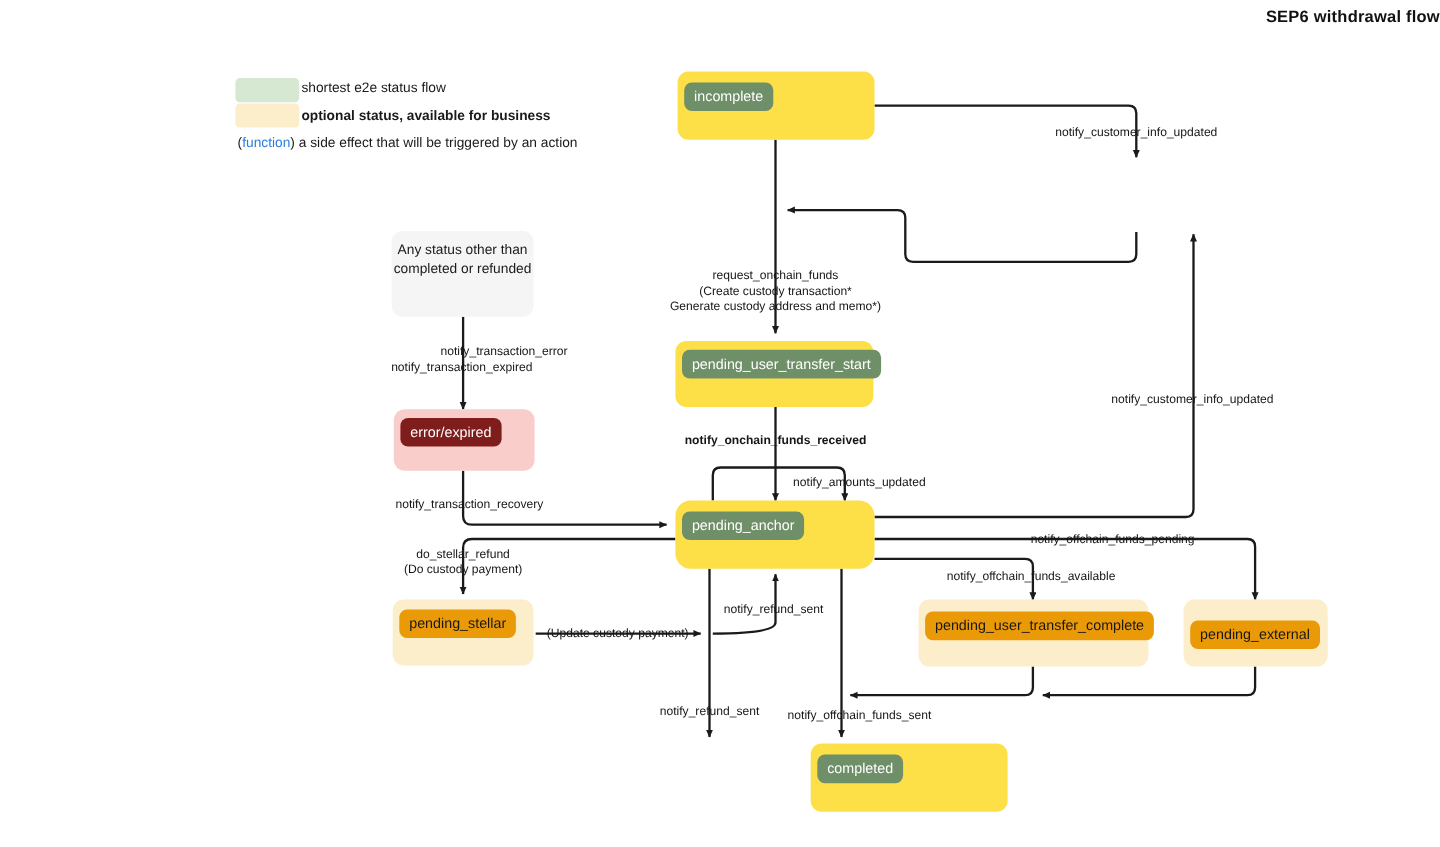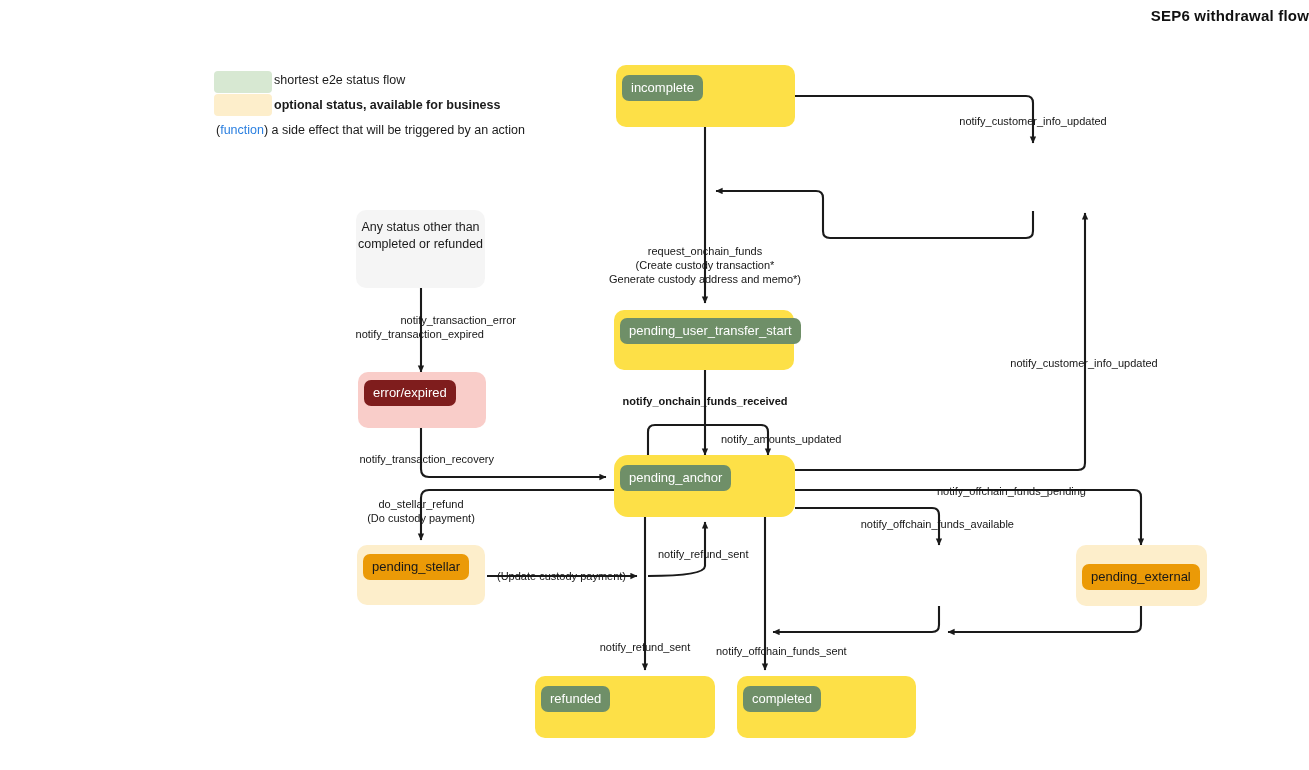--- a/index.html
+++ b/index.html
@@ -129,28 +129,28 @@
   </div>
 
   <div class="node n-green" style="left:614px;top:455px;width:181px;height:62px;border-radius:14px;">
     <div class="chip chip-green">pending_anchor</div>
   </div>
 
   <div class="node n-amber" style="left:357px;top:545px;width:128px;height:60px;">
     <div class="chip chip-amber" style="top:9px;">pending_stellar</div>
   </div>
 
+  <div class="node n-amber" style="left:835px;top:545px;width:209px;height:61px;">
+    <div class="chip chip-amber" style="top:11px;">pending_user_transfer_complete</div>
+  </div>
 
   <div class="node n-amber" style="left:1076px;top:545px;width:131px;height:61px;">
     <div class="chip chip-amber" style="top:19px;">pending_external</div>
   </div>
 
-  <div class="node n-green" style="left:535px;top:676px;width:180px;height:62px;">
-    <div class="chip chip-green">refunded</div>
-  </div>
 
   <div class="node n-green" style="left:737px;top:676px;width:179px;height:62px;">
     <div class="chip chip-green">completed</div>
   </div>
 
   <div class="elabel ctr nb" style="left:1033px;top:114px;">notify_customer_info_updated</div>
 
   <div class="elabel ctr nb" style="left:705px;top:244px;">request_onchain_funds</div>
   <div class="elabel ctr nb fn" style="left:705px;top:258px;">(Create custody transaction*</div>
   <div class="elabel ctr nb fn" style="left:705px;top:272px;">Generate custody address and memo*)</div>

